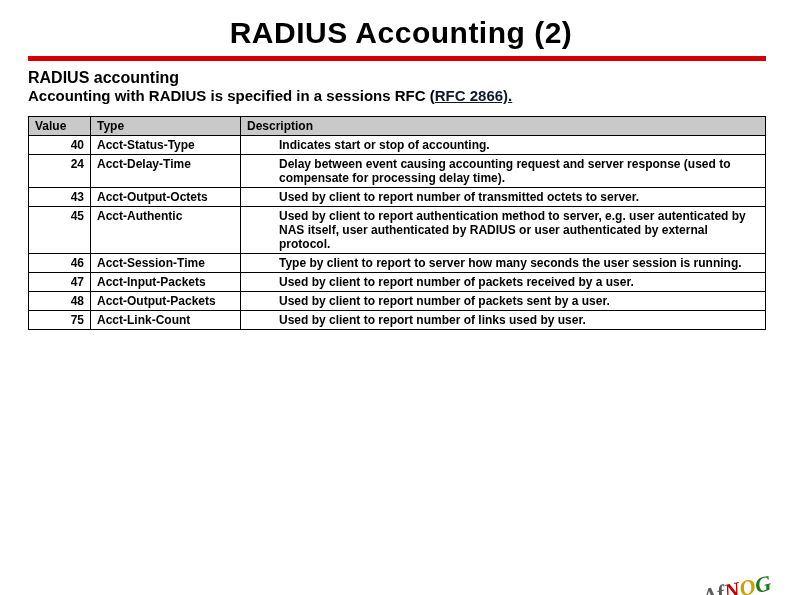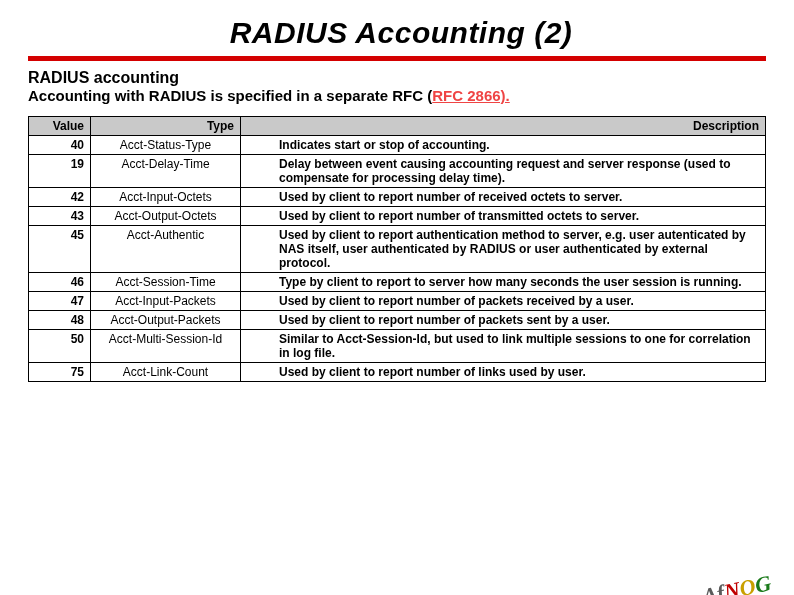--- a/index.html
+++ b/index.html
@@ -18,21 +18,20 @@
     width: 794px;
     height: 595px;
     box-sizing: border-box;
   }
   .title {
     text-align: center;
     font-size: 30px;
     font-weight: bold;
     margin: 16px 0 6px 8px;
     letter-spacing: 0.5px;
-    font-style: italic;
   }
   .hr-red {
     height: 5px;
     background: #d40000;
     margin: 0 28px 8px 28px;
   }
   .content {
     margin: 0 28px;
   }
   .section-heading {
@@ -40,45 +39,45 @@
     font-weight: bold;
     margin: 2px 0 0 0;
   }
   .para {
     font-size: 15px;
     font-weight: bold;
     line-height: 1.25;
     margin: 0 0 10px 0;
   }
   .para a, .rfc-link {
-    color: #ef4444;
+    color: #0f172a;
     text-decoration: underline;
     font-weight: bold;
   }
   table.attr {
     border-collapse: collapse;
     width: 100%;
     table-layout: fixed;
     font-size: 12px;
   }
   table.attr th, table.attr td {
     border: 1px solid #000;
     padding: 2px 6px;
     vertical-align: top;
     text-align: left;
   }
   table.attr th {
     background: #c9c9c9;
     font-weight: bold;
-    text-align: right;
+    text-align: left;
   }
   table.attr col.c-value { width: 62px; }
   table.attr col.c-type  { width: 150px; }
   table.attr td.value { font-weight: bold; text-align: right; }
-  table.attr td.type  { font-weight: normal; text-align: center; }
+  table.attr td.type  { font-weight: bold; }
   table.attr td.desc  { font-weight: bold; padding-left: 38px; }
   .logo {
     position: absolute;
     right: 16px;
     bottom: 8px;
     transform: rotate(-12deg);
     font-family: Georgia, 'Times New Roman', serif;
     font-style: italic;
     font-weight: bold;
     font-size: 22px;
@@ -96,21 +95,21 @@
 
 <div class="slide">
 
   <div class="title">RADIUS Accounting (2)</div>
   <div class="hr-red"></div>
 
   <div class="content">
     <div class="section-heading">RADIUS accounting</div>
 
     <p class="para">
-      <span>Accounting with RADIUS is specified in a separate RFC (</span><a href="#" class="rfc-link">RFC 2866).</a><br>
+      <span>Accounting with RADIUS is specified in a sessions RFC (</span><a href="#" class="rfc-link">RFC 2866).</a><br>
     </p>
 
     <table class="attr">
       <colgroup>
         <col class="c-value">
           <col class="c-type">
           <col class="c-desc">
       </colgroup>
       <thead>
         <tr>
@@ -119,28 +118,23 @@
           <th>Description</th>
         </tr>
       </thead>
       <tbody>
           <tr>
             <td class="value">40</td>
             <td class="type">Acct-Status-Type</td>
             <td class="desc">Indicates start or stop of accounting.</td>
           </tr>
           <tr>
-            <td class="value">19</td>
+            <td class="value">24</td>
             <td class="type">Acct-Delay-Time</td>
             <td class="desc">Delay between event causing accounting request and server response (used to compensate for processing delay time).</td>
-          </tr>
-          <tr>
-            <td class="value">42</td>
-            <td class="type">Acct-Input-Octets</td>
-            <td class="desc">Used by client to report number of received octets to server.</td>
           </tr>
           <tr>
             <td class="value">43</td>
             <td class="type">Acct-Output-Octets</td>
             <td class="desc">Used by client to report number of transmitted octets to server.</td>
           </tr>
           <tr>
             <td class="value">45</td>
             <td class="type">Acct-Authentic</td>
             <td class="desc">Used by client to report authentication method to server, e.g. user autenticated by NAS itself, user authenticated by RADIUS or user authenticated by external protocol.</td>
@@ -154,25 +148,20 @@
             <td class="value">47</td>
             <td class="type">Acct-Input-Packets</td>
             <td class="desc">Used by client to report number of packets received by a user.</td>
           </tr>
           <tr>
             <td class="value">48</td>
             <td class="type">Acct-Output-Packets</td>
             <td class="desc">Used by client to report number of packets sent by a user.</td>
           </tr>
           <tr>
-            <td class="value">50</td>
-            <td class="type">Acct-Multi-Session-Id</td>
-            <td class="desc">Similar to Acct-Session-Id, but used to link multiple sessions to one for correlation in log file.</td>
-          </tr>
-          <tr>
             <td class="value">75</td>
             <td class="type">Acct-Link-Count</td>
             <td class="desc">Used by client to report number of links used by user.</td>
           </tr>
         </tbody>
     </table>
   </div>
 
   <div class="logo">
     <span class="af">Af</span><span class="n">N</span><span class="o">O</span><span class="g">G</span>

